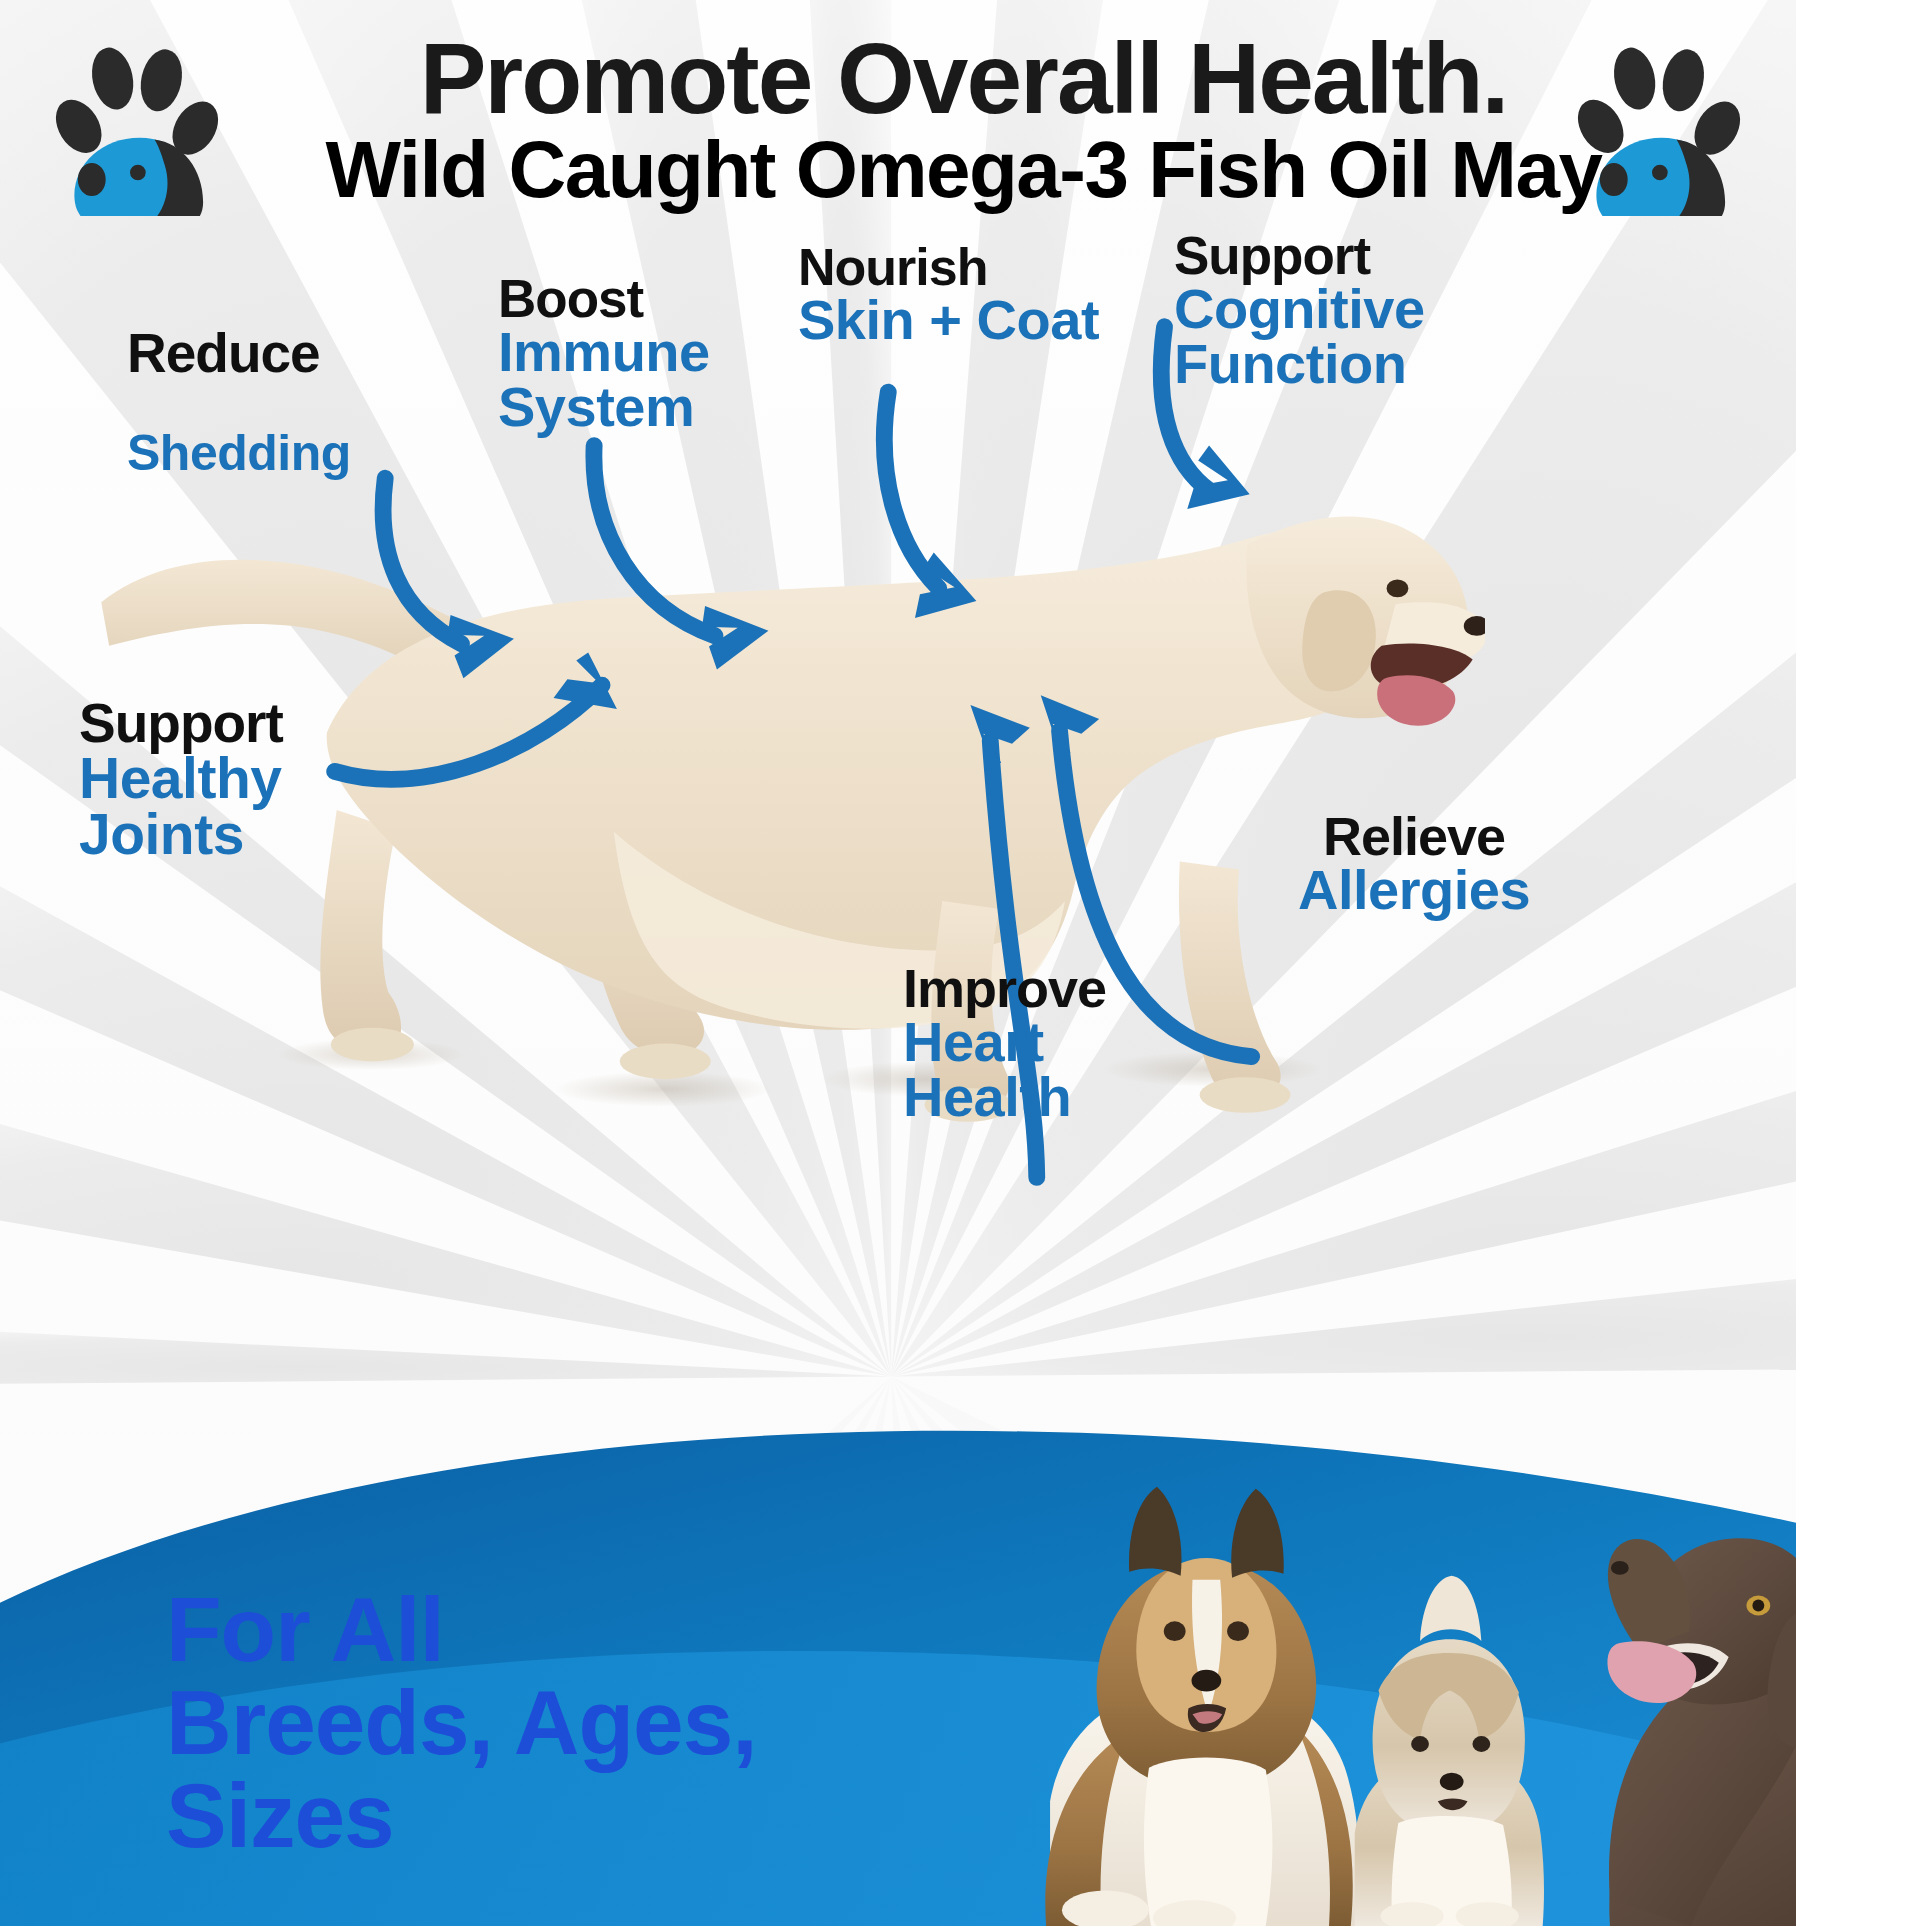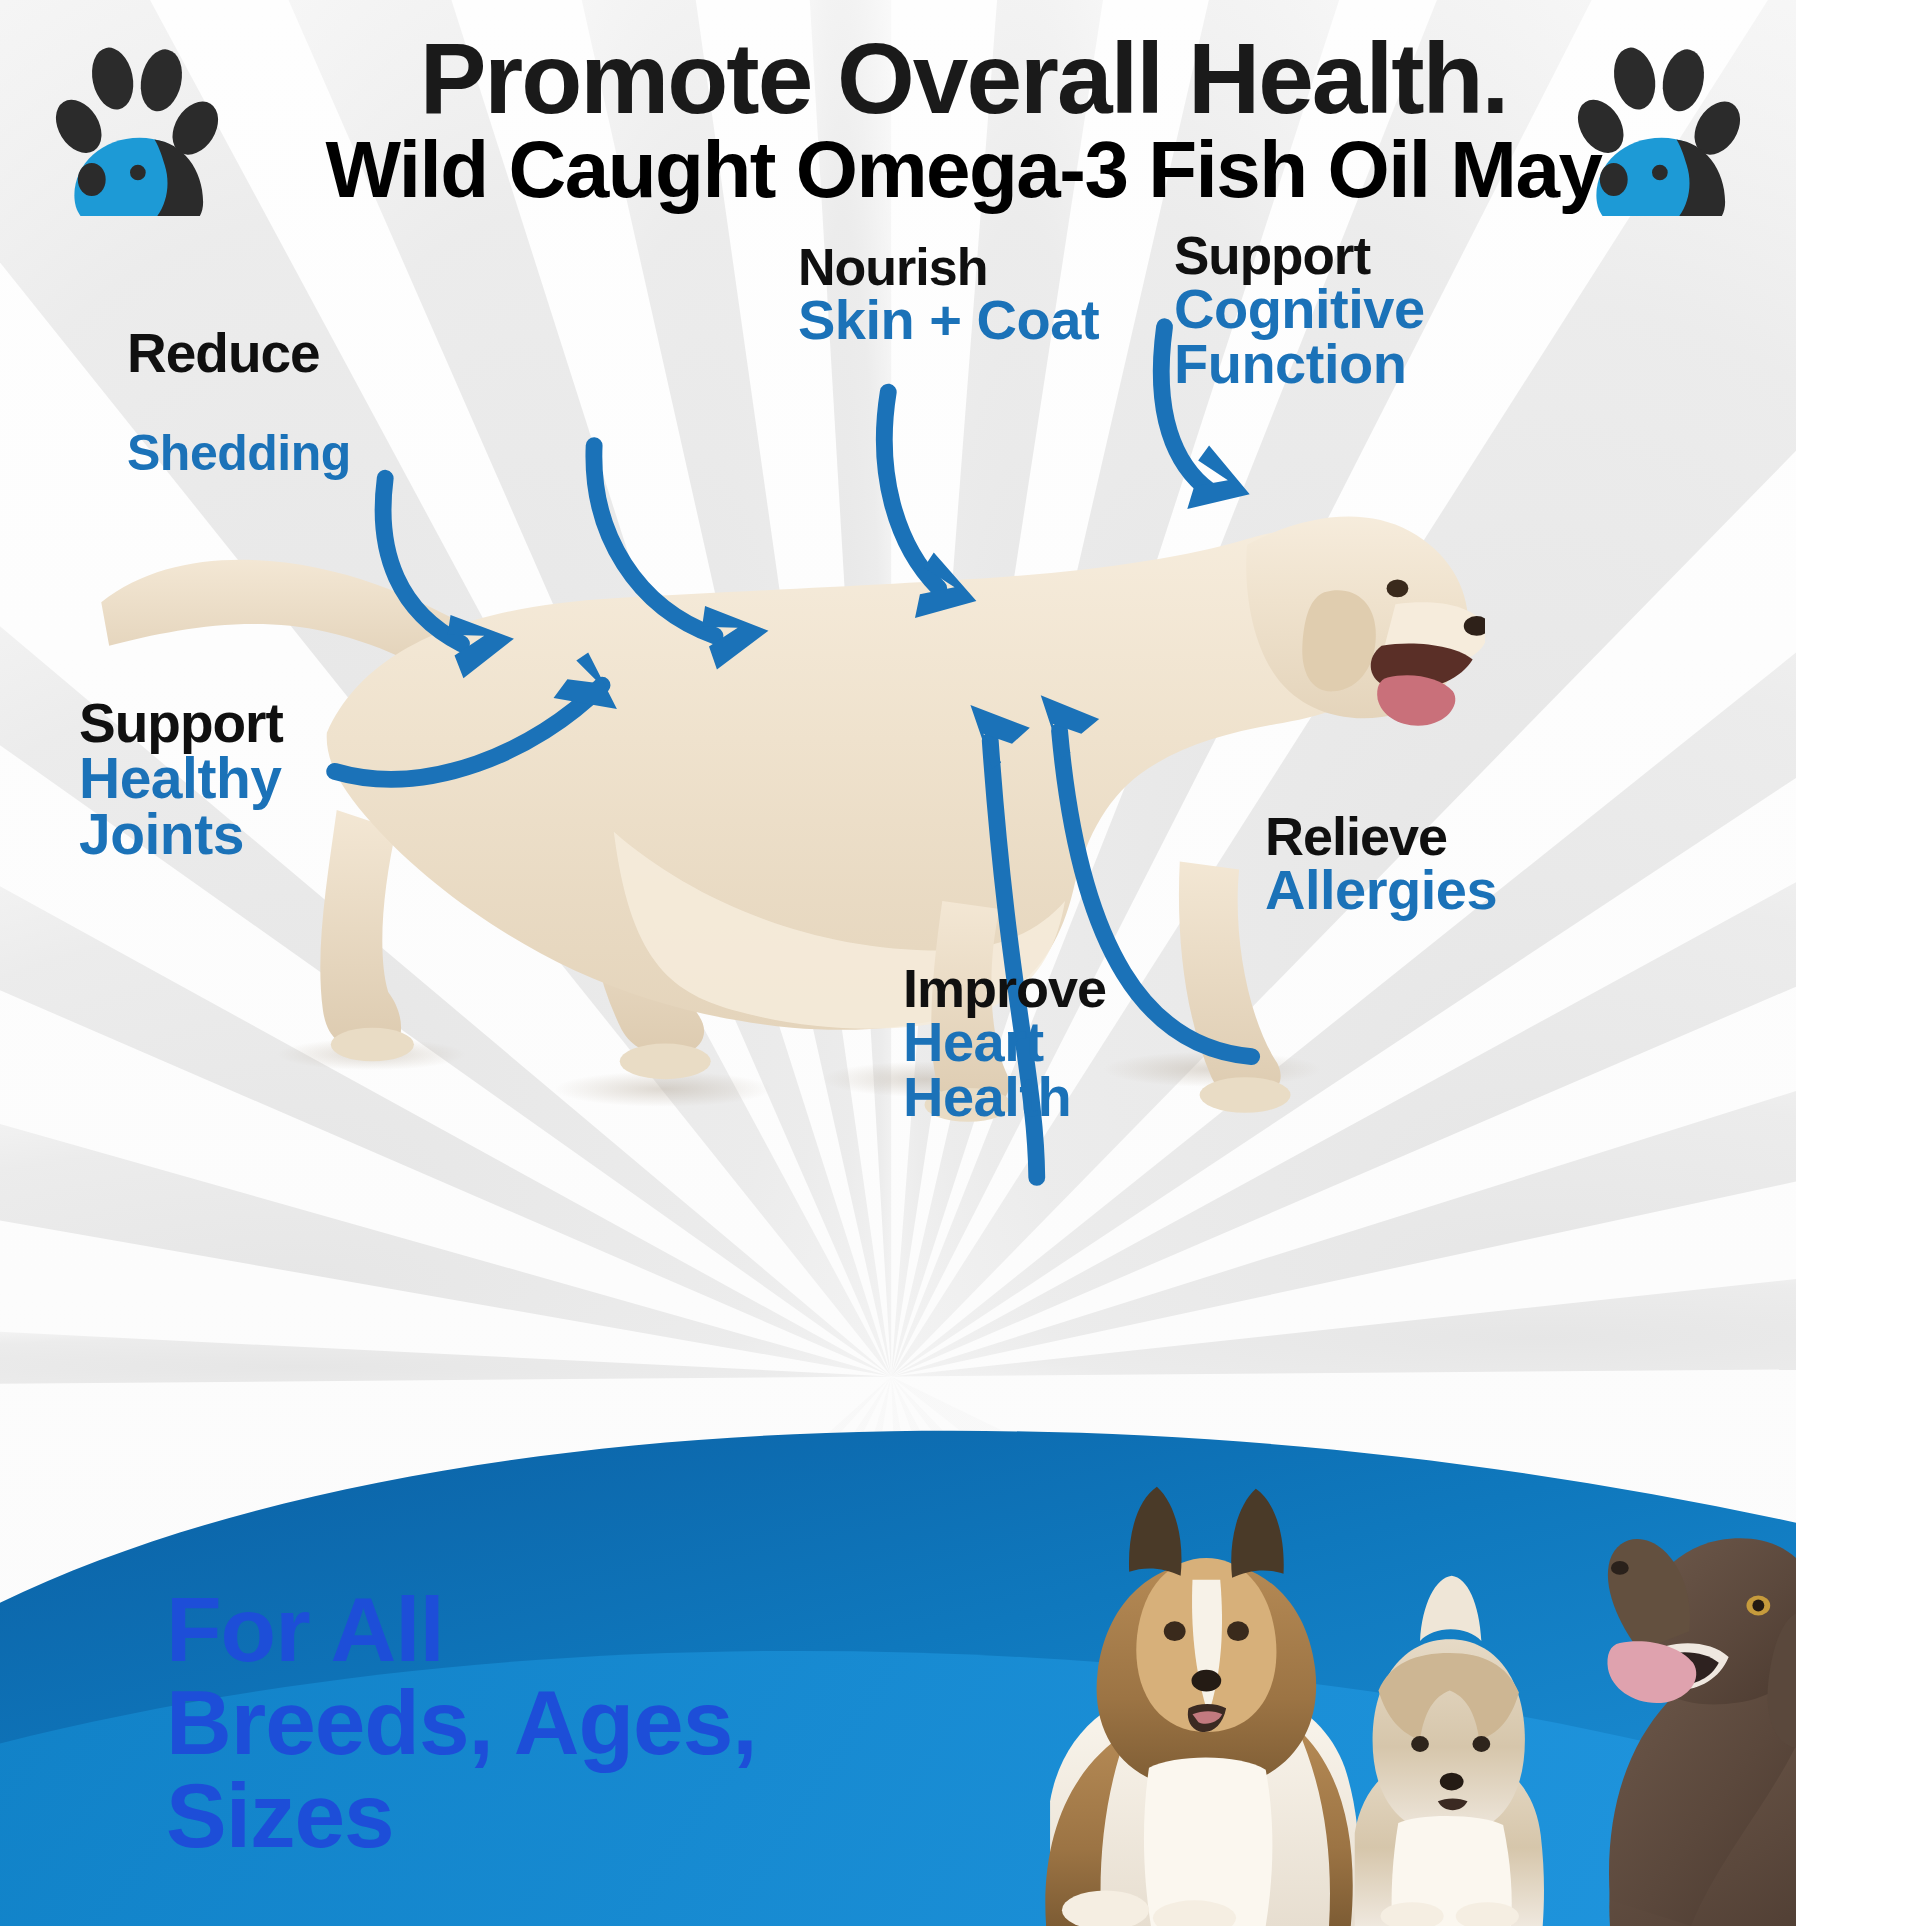--- a/index.html
+++ b/index.html
@@ -55,21 +55,21 @@
   #c-skin .v    {font-size:56px;}
 
   #c-cognitive  {left:1174px;top:230px;  font-size:53px;}
   #c-cognitive .k{font-size:53px;}
   #c-cognitive .v{font-size:56px;}
 
   #c-joints     {left:79px;  top:697px;  font-size:55px;}
   #c-joints .k  {font-size:55px;}
   #c-joints .v  {font-size:57px;}
 
-  #c-allergies  {left:1265px;top:810px;  font-size:53px;}
+  #c-allergies  {left:1298px;top:810px;  font-size:53px;text-align:center;}
   #c-allergies .k{font-size:54px;}
   #c-allergies .v{font-size:56px;}
 
   #c-heart      {left:903px; top:962px;  font-size:53px;}
   #c-heart .k   {font-size:54px;}
   #c-heart .v   {font-size:56px;}
 
   .arrows{position:absolute;left:0;top:0;width:1927px;height:1927px;z-index:27;pointer-events:none;}
 </style>
 </head>
@@ -249,20 +249,25 @@
       <path d="M1002 776 L980 712 L1040 735 L1022 751 L993 741 L1011 770 Z"></path>
       <path d="M1072 766 L1051 702 L1110 726 L1092 741 L1063 731 L1081 760 Z"></path>
     </g>
   </svg>
 
   <div class="callout ta-l" id="c-shedding">
     <span class="k">Reduce</span>
     <span class="v">Shedding</span>
   </div>
 
+  <div class="callout ta-l" id="c-immune">
+    <span class="k">Boost</span>
+    <span class="v">Immune</span>
+    <span class="v">System</span>
+  </div>
 
   <div class="callout ta-l" id="c-skin">
     <span class="k">Nourish</span>
     <span class="v">Skin + Coat</span>
   </div>
 
   <div class="callout ta-l" id="c-cognitive">
     <span class="k">Support</span>
     <span class="v">Cognitive</span>
     <span class="v">Function</span>

